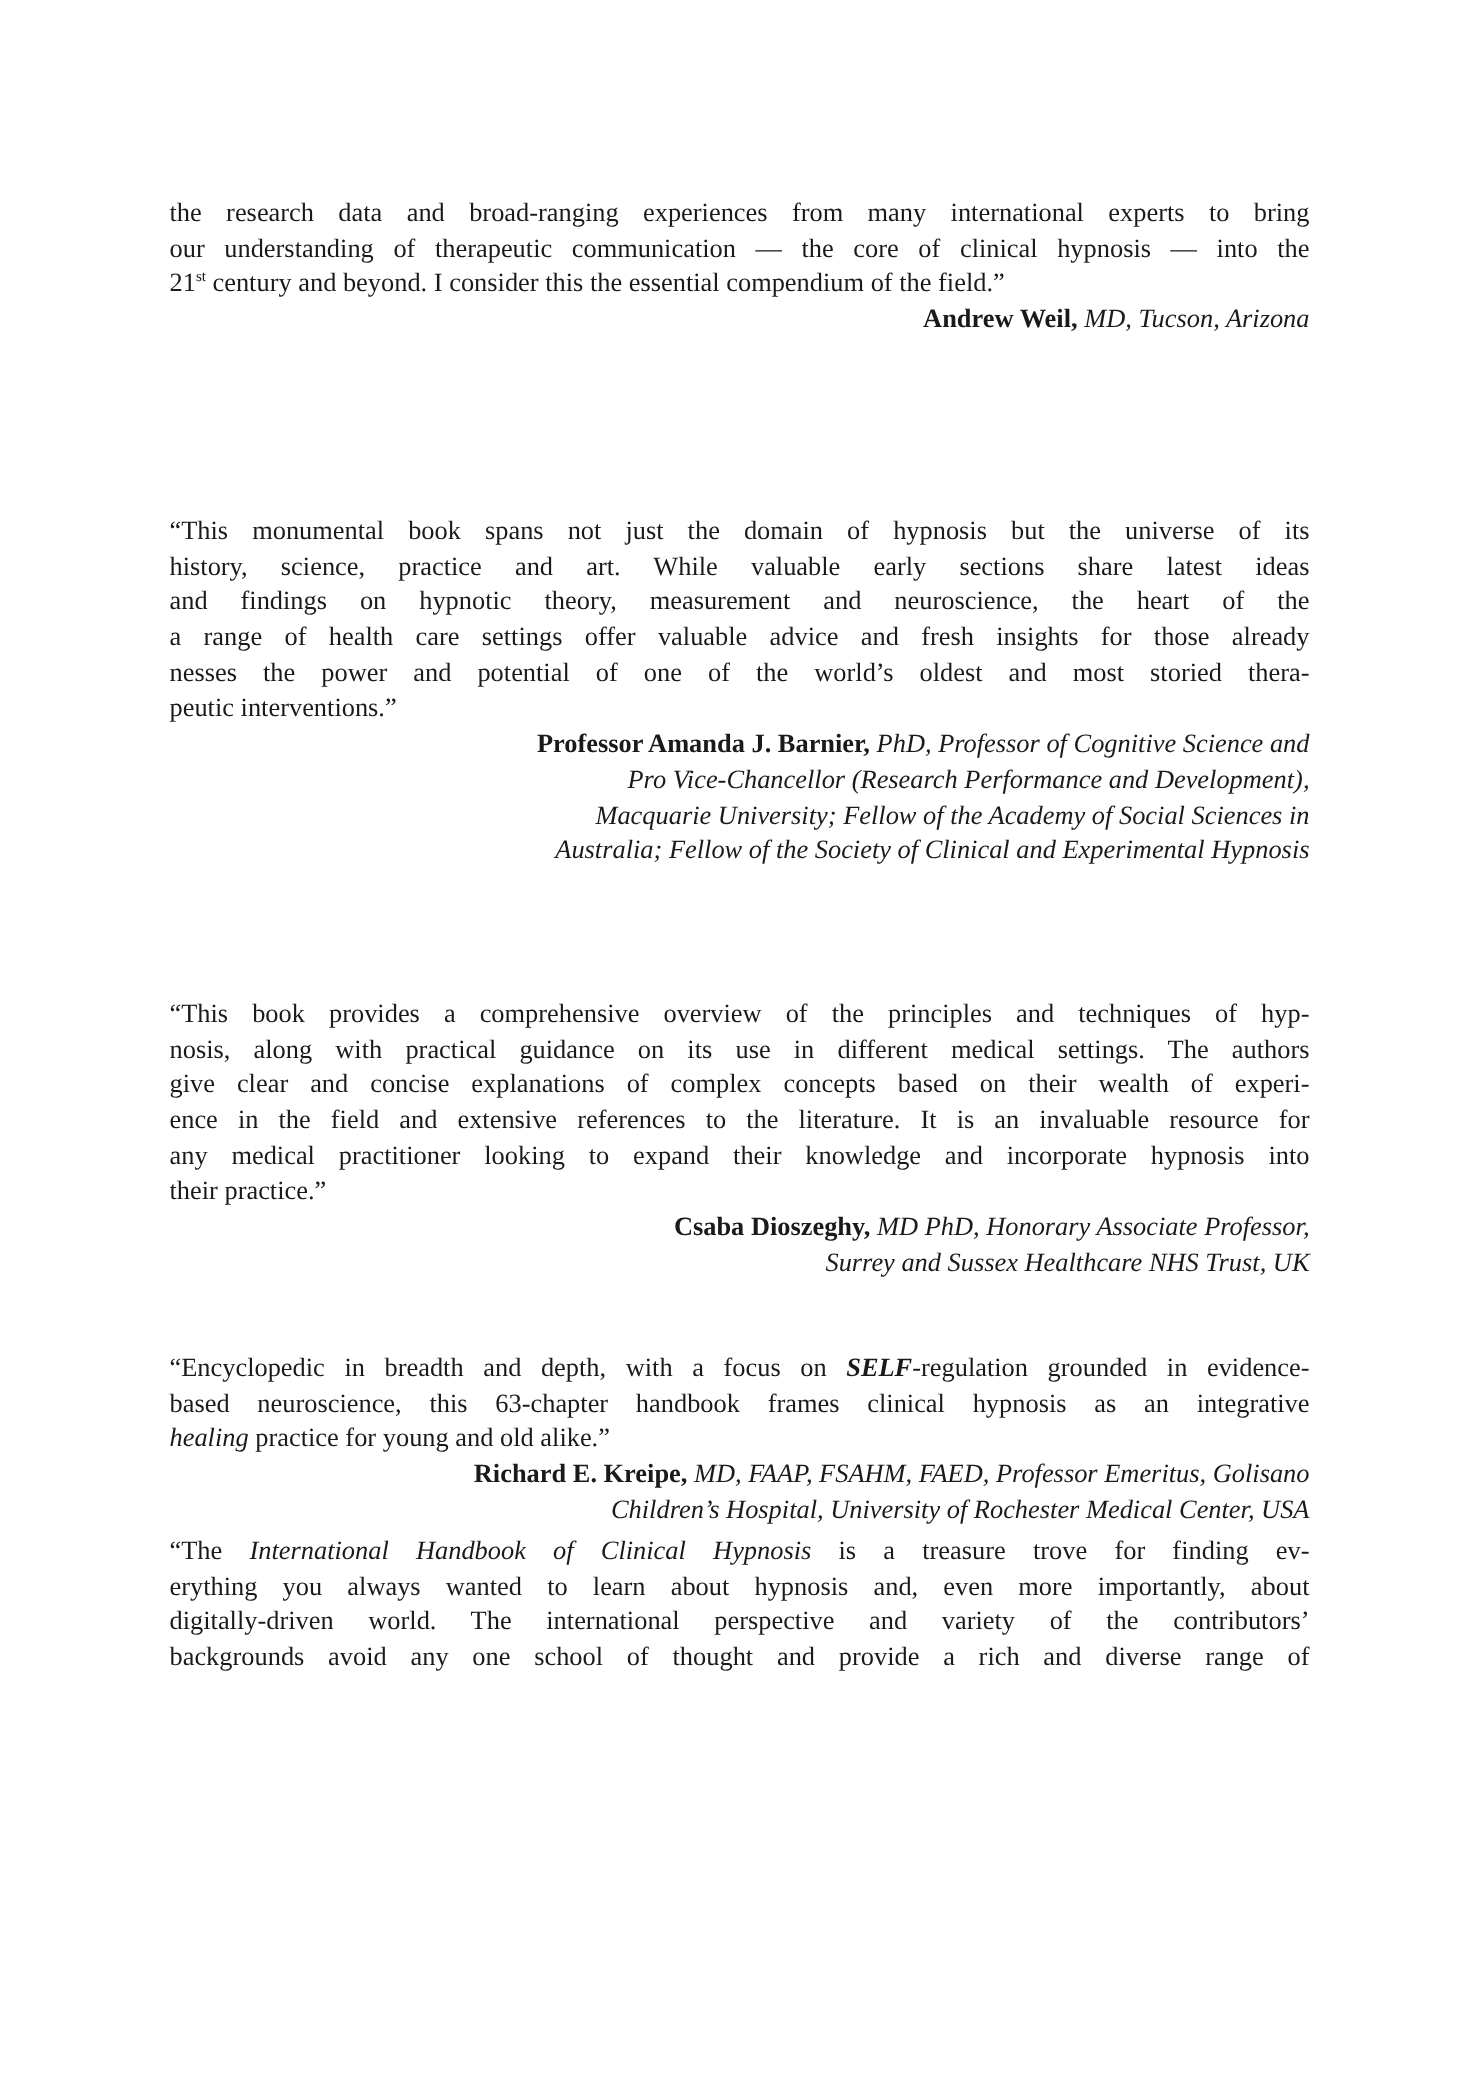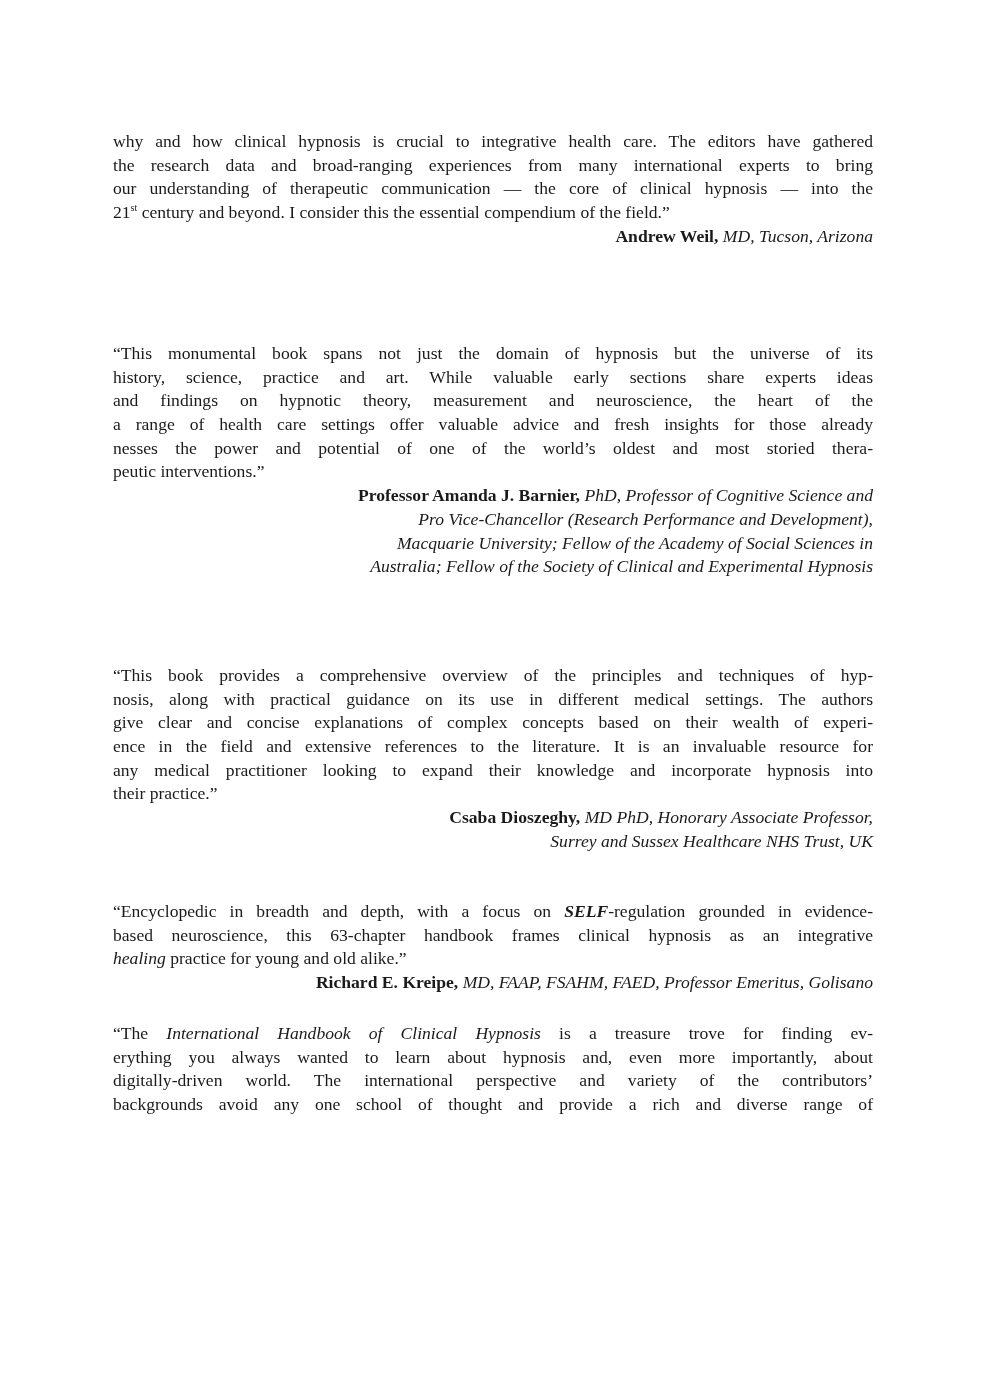--- a/index.html
+++ b/index.html
@@ -14,30 +14,29 @@
   .b { font-weight: bold; }
   .i { font-style: italic; }
   sup { font-size: 10px; line-height: 0; vertical-align: 7px; }
 </style>
 </head>
 <body>
 
 <div class="page">
 
   <div class="quote-block" style="top:0px;">
-    <span class="line">why and how clinical hypnosis is crucial to integrative health care. The editors have gathered</span>
     <span class="line">the research data and broad-ranging experiences from many international experts to bring</span>
     <span class="line">our understanding of therapeutic communication — the core of clinical hypnosis — into the</span>
     <span class="line last"><span>21</span><sup>st</sup><span> century and beyond. I consider this the essential compendium of the field.”</span></span>
     <span class="attr-line"><span class="b">Andrew Weil,</span><span class="i"> MD, Tucson, Arizona</span></span>
   </div>
 
   <div class="quote-block" style="top:212px;">
     <span class="line">“This monumental book spans not just the domain of hypnosis but the universe of its</span>
-    <span class="line">history, science, practice and art. While valuable early sections share experts ideas</span>
+    <span class="line">history, science, practice and art. While valuable early sections share latest ideas</span>
     <span class="line">and findings on hypnotic theory, measurement and neuroscience, the heart of the</span>
     <span class="line">a range of health care settings offer valuable advice and fresh insights for those already</span>
     <span class="line">nesses the power and potential of one of the world’s oldest and most storied thera-</span>
     <span class="line last">peutic interventions.”</span>
     <span class="attr-line"><span class="b">Professor Amanda J. Barnier,</span><span class="i"> PhD, Professor of Cognitive Science and</span></span>
     <span class="attr-line i">Pro Vice-Chancellor (Research Performance and Development),</span>
     <span class="attr-line i">Macquarie University; Fellow of the Academy of Social Sciences in</span>
     <span class="attr-line i">Australia; Fellow of the Society of Clinical and Experimental Hypnosis</span>
   </div>
 
@@ -50,20 +49,21 @@
     <span class="line last">their practice.”</span>
     <span class="attr-line"><span class="b">Csaba Dioszeghy,</span><span class="i"> MD PhD, Honorary Associate Professor,</span></span>
     <span class="attr-line i">Surrey and Sussex Healthcare NHS Trust, UK</span>
   </div>
 
   <div class="quote-block" style="top:770px;">
     <span class="line"><span>“Encyclopedic in breadth and depth, with a focus on </span><span class="i b">SELF</span><span>-regulation grounded in evidence-</span></span>
     <span class="line">based neuroscience, this 63-chapter handbook frames clinical hypnosis as an integrative</span>
     <span class="line last"><span class="i">healing</span><span> practice for young and old alike.”</span></span>
     <span class="attr-line"><span class="b">Richard E. Kreipe,</span><span class="i"> MD, FAAP, FSAHM, FAED, Professor Emeritus, Golisano</span></span>
+    <span class="attr-line i">Children’s Hospital, University of Rochester Medical Center, USA</span>
   </div>
 
   <div class="quote-block" style="top:892px;">
     <span class="line"><span>“The </span><span class="i">International Handbook of Clinical Hypnosis</span><span> is a treasure trove for finding ev-</span></span>
     <span class="line">erything you always wanted to learn about hypnosis and, even more importantly, about</span>
     <span class="line">digitally-driven world. The international perspective and variety of the contributors’</span>
     <span class="line">backgrounds avoid any one school of thought and provide a rich and diverse range of</span>
   </div>
 
 </div>

